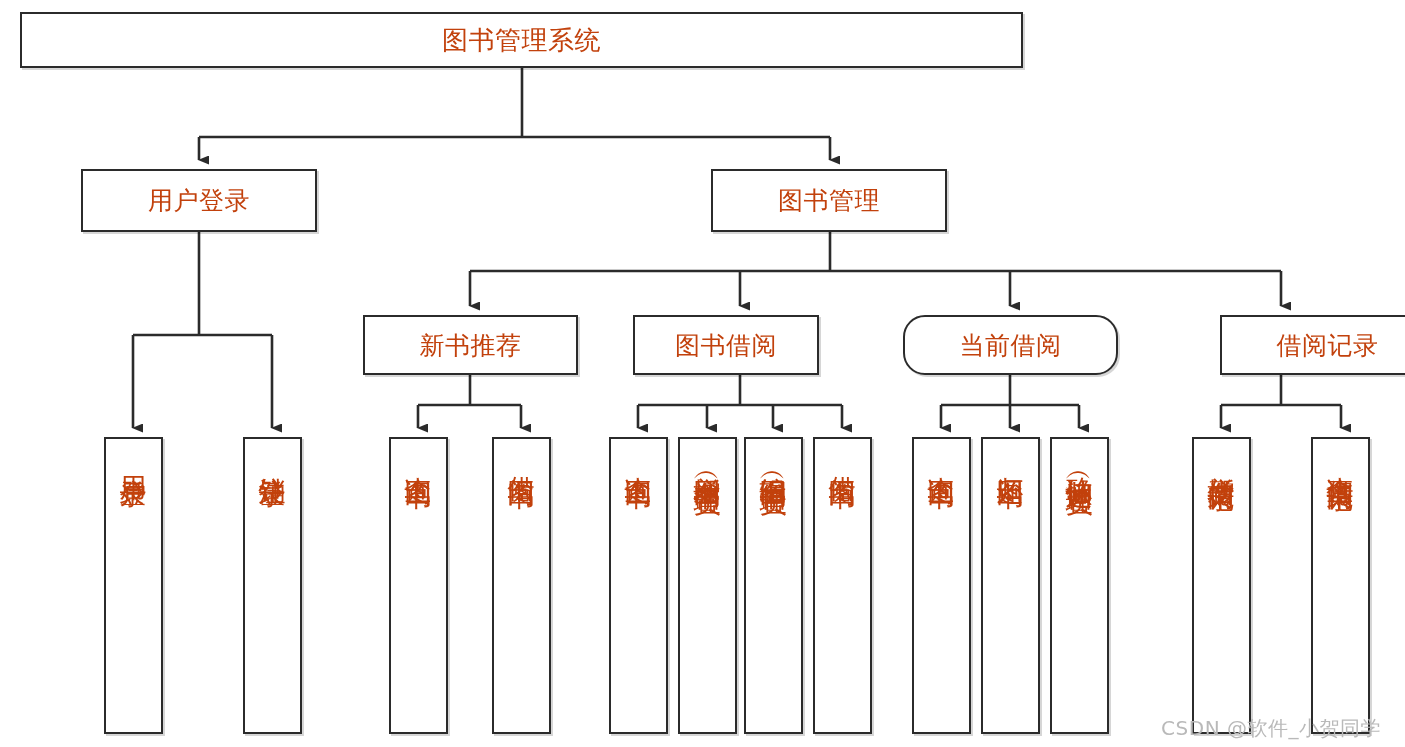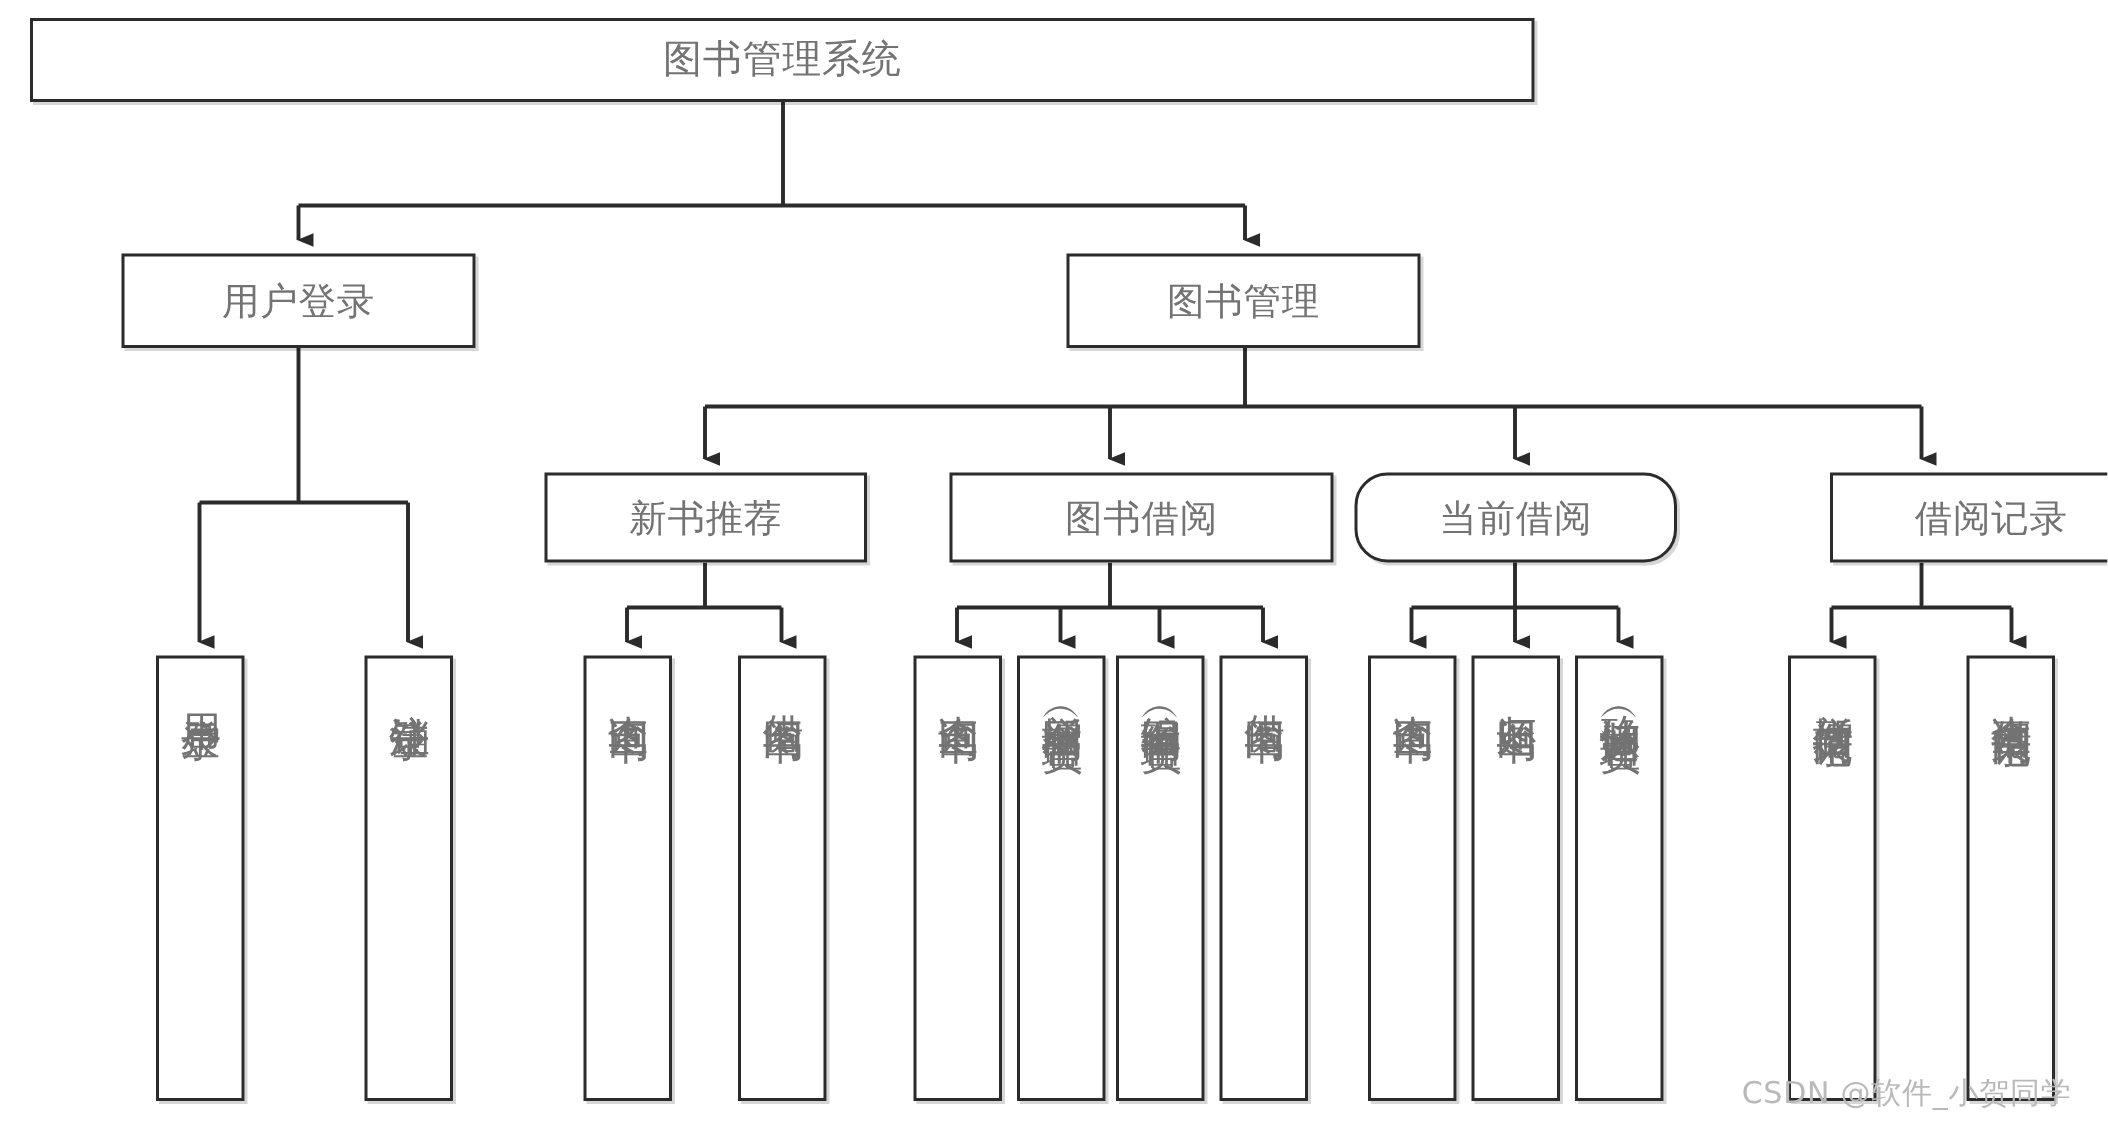--- a/index.html
+++ b/index.html
@@ -28,21 +28,21 @@
     position: absolute;
     box-sizing: border-box;
     border: 2.5px solid #2b2b2b;
     background: #ffffff;
     display: flex;
     align-items: center;
     justify-content: center;
     box-shadow: 2px 2px 0 rgba(0,0,0,0.16);
   }
   .node .label {
-    color: #737373;
+    color: #c2410c;
     letter-spacing: 0.5px;
     white-space: nowrap;
     line-height: 1.08;
   }
   .node.horiz .label {
     font-size: 25px;
   }
   .node.root .label {
     font-size: 26px;
   }
@@ -131,21 +131,21 @@
   <div class="node horiz" style="left:81px; top:169px; width:236px; height:63px;">
     <span class="label">用户登录</span>
   </div>
   <div class="node horiz" style="left:363px; top:315px; width:215px; height:60px;">
     <span class="label">新书推荐</span>
   </div>
 
   <div class="node horiz" style="left:711px; top:169px; width:236px; height:63px;">
     <span class="label">图书管理</span>
   </div>
-  <div class="node horiz" style="left:633px; top:315px; width:256px; height:60px;">
+  <div class="node horiz" style="left:633px; top:315px; width:186px; height:60px;">
     <span class="label">图书借阅</span>
   </div>
   <div class="node horiz" style="left:903px; top:315px; width:215px; height:60px;border-radius:22px;">
     <span class="label">当前借阅</span>
   </div>
   <div class="node horiz" style="left:1173px; top:315px; width:215px; height:60px;margin-left:47px;">
     <span class="label">借阅记录</span>
   </div>
 
   <div class="node leaf" style="left:104px; top:437px; width:59px; height:297px;">

